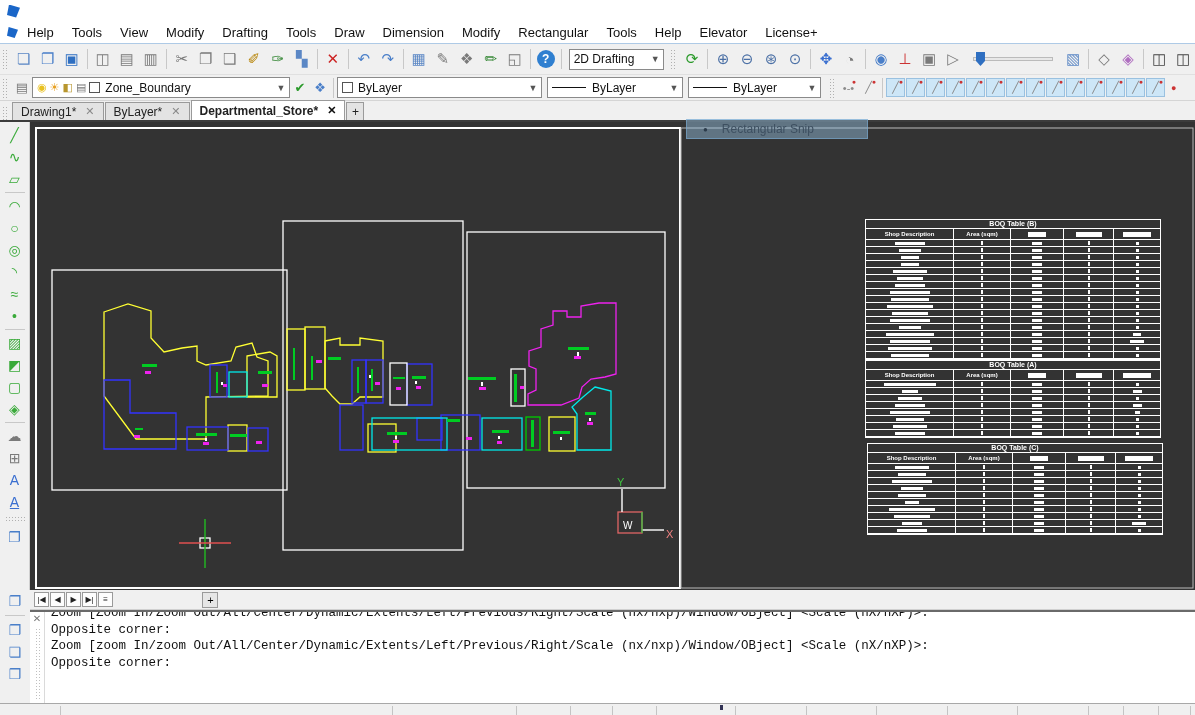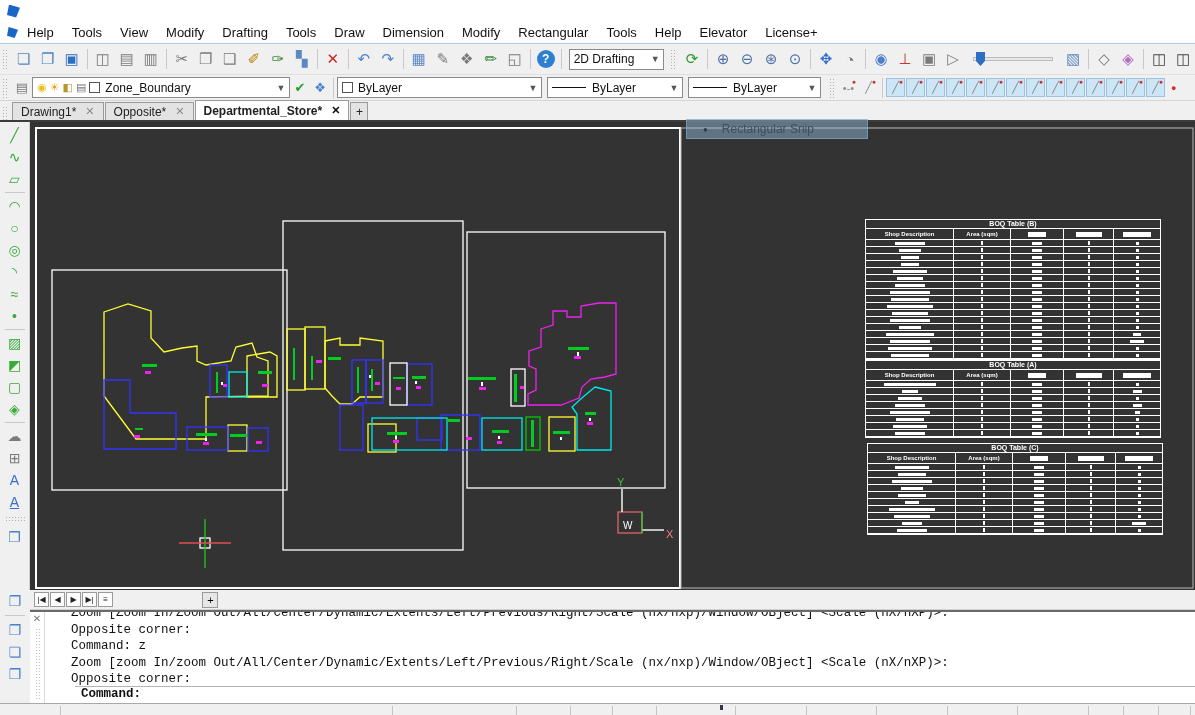--- a/index.html
+++ b/index.html
@@ -66,21 +66,21 @@
   #layoutbar { position:absolute; left:30px; top:590px; width:1165px; height:20px; background:#f0f0f0; border-bottom:1px solid #d0d0d0; display:flex; align-items:center; }
   .navbtn { width:15px; height:15px; border:1px solid #9a9a9a; background:#fdfdfd; font-size:8px; color:#222; display:flex; align-items:center; justify-content:center; margin-right:1px; }
   .ltab { height:16px; padding:0 7px; border:1px solid #9a9a9a; background:#e6e6e6; font-size:11px; display:flex; align-items:center; margin-right:1px; }
   .ltab.active { background:#ffffff; font-weight:bold; }
   
   #cmdpanel { position:absolute; left:30px; top:610px; width:1165px; height:93px; background:#ffffff; border-top:2px solid #6a6a6a; display:flex; }
   #cmdleft { width:15px; border-right:1px solid #dadada; display:flex; flex-direction:column; align-items:center; }
   #cmdclose { font-size:10px; color:#777; margin-top:1px; }
   #cmdgrip { flex:1; width:5px; margin:4px 0; background-image:radial-gradient(#c0c0c0 35%, transparent 36%); background-size:3px 3px; }
   #cmdhist { flex:1; overflow:hidden; font-family:"Liberation Mono",monospace; font-size:12.5px; color:#111; padding-left:6px; }
-  #cmdhist .cline { line-height:16.5px; white-space:pre;margin-left:20px; }
+  #cmdhist .cline { line-height:16.5px; white-space:pre; }
   #cmdhist-inner { margin-top:-7px; }
   #cmdinputrow { position:absolute; left:45px; right:0; bottom:0; height:17px; border-top:1px solid #b5b5b5; font-family:"Liberation Mono",monospace; font-size:12.5px; font-weight:bold; color:#111; padding-left:6px; background:#fff; }
   
   #statusbar { position:absolute; left:0; top:703px; width:1195px; height:12px; background:#f0f0f0; border-top:1px solid #a8a8a8; }
   .ssep { position:absolute; top:2px; width:1px; height:9px; background:#c4c4c4; }
   .smark { position:absolute; top:1px; width:3px; height:5px; background:#335; }
 </style>
 </head>
 <body>
 
@@ -228,21 +228,21 @@
   <span style="color:#cc3333;font-size:9px;margin-left:5px;">●</span>
 </div>
 
 <div id="doctabs">
   <div class="grip" style="height:14px;"></div>
 <div class="dtab">
       <span>Drawing1*</span>
       <span class="x">✕</span>
     </div>
     <div class="dtab">
-      <span>Opposite*</span>
+      <span>ByLayer*</span>
       <span class="x">✕</span>
     </div>
     <div class="dtab active">
       <span>Departmental_Store*</span>
       <span class="x">✕</span>
     </div>
     <div class="dtab plus">+</div>
   </div>
 
 <div id="lefttools">
@@ -1040,27 +1040,23 @@
 
 <div id="cmdpanel">
   <div id="cmdleft">
     <span id="cmdclose">✕</span>
     <div id="cmdgrip"></div>
   </div>
   <div id="cmdhist">
     <div id="cmdhist-inner">
         <div class="cline">Zoom [Zoom In/Zoom Out/All/Center/Dynamic/Extents/Left/Previous/Right/Scale (nx/nxp)/Window/OBject] &lt;Scale (nX/nXP)&gt;:</div>
         <div class="cline">Opposite corner:</div>
-        <div class="cline">Command: z</div>
         <div class="cline">Zoom [zoom In/zoom Out/All/Center/Dynamic/Extents/Left/Previous/Right/Scale (nx/nxp)/Window/OBject] &lt;Scale (nX/nXP)&gt;:</div>
         <div class="cline">Opposite corner:</div>
       </div>
-  </div>
-  <div id="cmdinputrow">
-    <span>Command:</span>
   </div>
 </div>
 
 <div id="statusbar">
     <div class="ssep" style="left: 60px;"></div>
     <div class="ssep" style="left: 392px;"></div>
     <div class="ssep" style="left: 516px;"></div>
     <div class="ssep" style="left: 570px;"></div>
     <div class="ssep" style="left: 612px;"></div>
     <div class="ssep" style="left: 656px;"></div>

